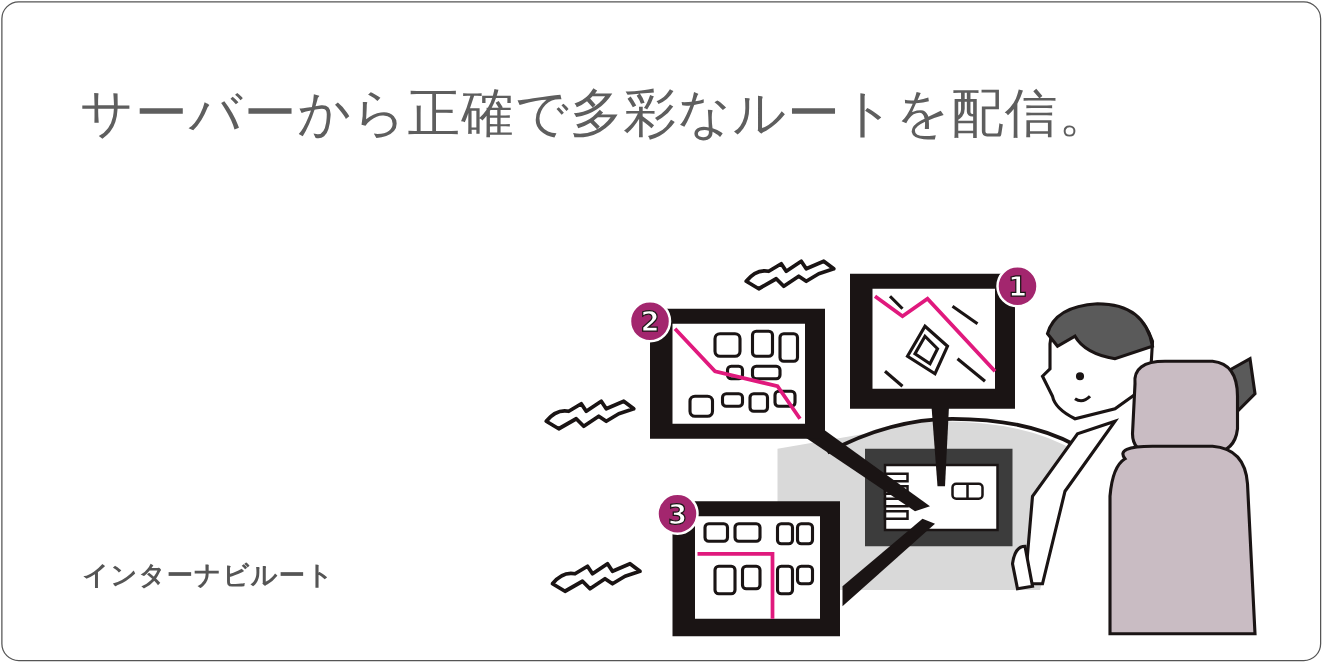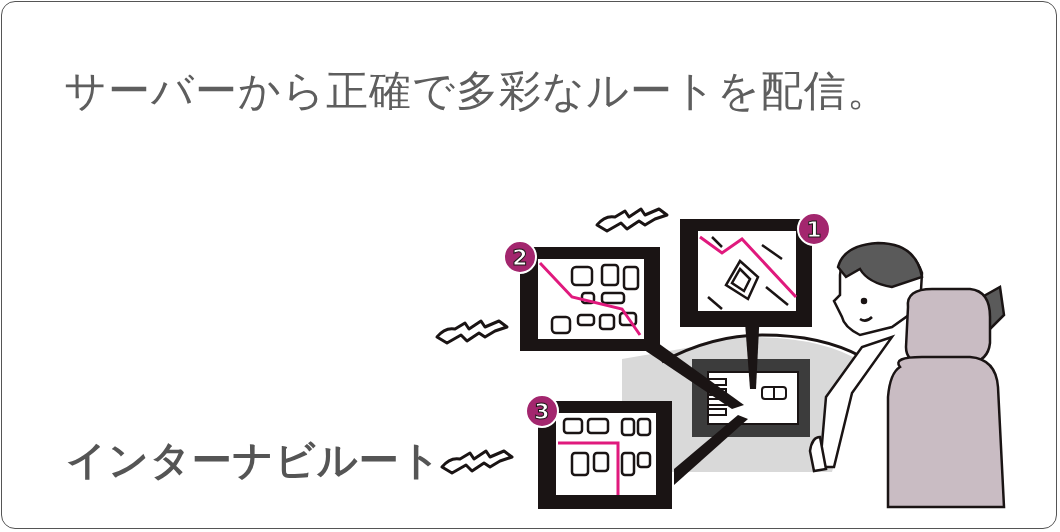--- a/index.html
+++ b/index.html
@@ -10,21 +10,21 @@
   }
   .headline {
     position: absolute; left: 62px; top: 58px; margin: 0;
     font-family: "DejaVu Sans", sans-serif; font-weight: normal;
     font-size: 42px; line-height: 62px; color: #5e5e5e; letter-spacing: 1px;
   }
   .headline span { display: block; white-space: nowrap; }
   .feature-label {
     position: absolute; left: 64px; top: 438px; margin: 0;
     font-family: "DejaVu Sans", sans-serif; font-weight: bold;
-    font-size: 40px; line-height: 40px; color: #555555; letter-spacing: 1px; white-space: nowrap;
+    font-size: 21px; line-height: 40px; color: #555555; letter-spacing: 1px; white-space: nowrap;
   }
   .illustration { position: absolute; left: 420px; top: 195px; width: 620px; height: 320px; }
 </style>
 </head>
 <body>
 
 <div class="card">
   <h1 class="headline">
     <span>サーバーから正確で多彩なルートを配信。</span>
   </h1>

